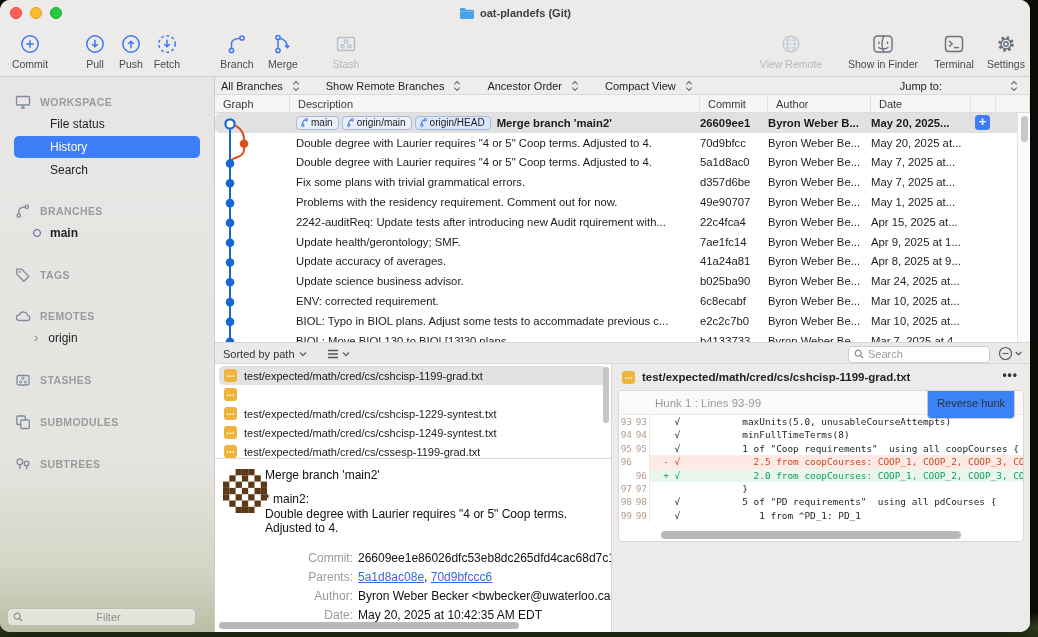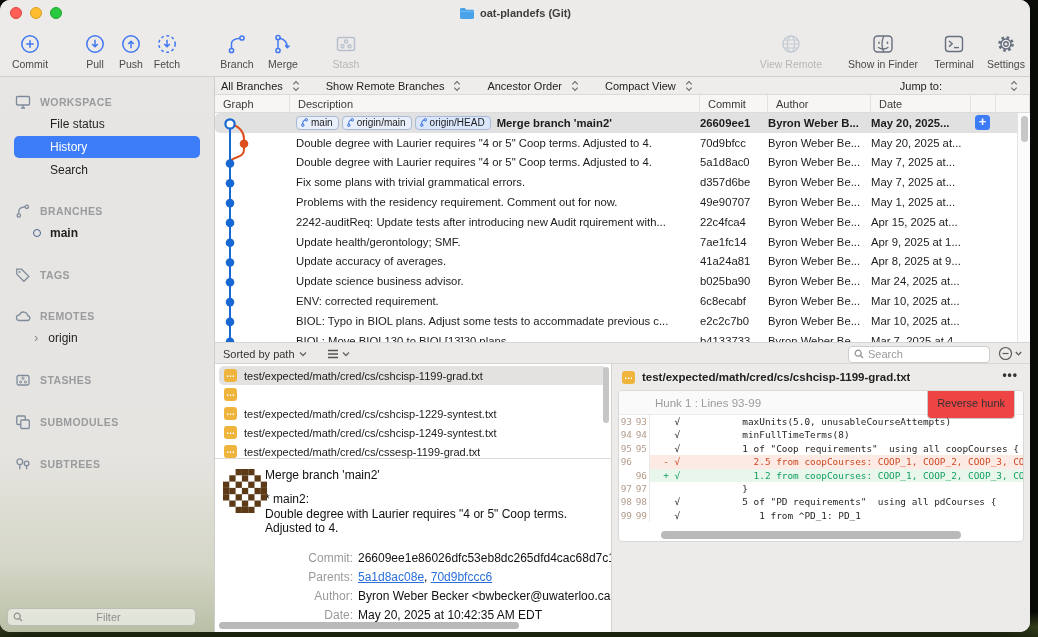--- a/index.html
+++ b/index.html
@@ -93,21 +93,21 @@
   .dvalue a { color:#2a6fdb; text-decoration:underline; }
   .hscroll { position:absolute; bottom:3px; left:4px; width:300px; height:7px; background:#b9b9b9; border-radius:4px; }
   
   .bright { position:absolute; left:612px; top:364px; right:0; bottom:0; background:#ecebea; overflow:hidden; }
   .dhead { position:absolute; left:0; right:0; top:0; height:26px; display:flex; align-items:center; padding-left:10px; gap:7px; }
   .dfile { font-size:11.5px; font-weight:bold; color:#222; white-space:nowrap; overflow:hidden; }
   .dmenu { position:absolute; right:12px; top:4px; font-size:12px; font-weight:bold; letter-spacing:1px; color:#333; }
   .hunkbox { position:absolute; left:6px; right:6px; top:26px; height:152px; background:#fff; border:1px solid #d9d8d6; border-radius:4px; overflow:hidden; }
   .hunkhead { height:24px; background:#fafafa; border-bottom:1px solid #ececec; display:flex; align-items:center; padding:0 8px 0 36px; }
   .hunklabel { font-size:11.5px; color:#9b9b9b; flex:1; }
-  .revbtn { font-size:11px; color:#333; background:#ef4444; border:1px solid #cbcbcb; border-radius:4px; padding:9px 9px; }
+  .revbtn { font-size:11px; color:#333; background:#3b82f6; border:1px solid #cbcbcb; border-radius:4px; padding:9px 9px; }
   .dline { display:flex; height:13.4px; font-family:"DejaVu Sans Mono",monospace; font-size:9.4px; line-height:13.4px; }
   .g1,.g2 { width:15px; text-align:right; padding-right:2px; color:#b49c8d; background:#fff; flex:none; }
   .dcode { flex:1; white-space:pre; overflow:hidden; border-left:1px solid #e9e9e9; padding-left:2px; color:#1f1f1f; }
   .dline.del .dcode { background:#fdeae4; color:#cc4a21; }
   .dline.add .dcode { background:#e8f6ec; color:#12a05f; }
   .hunkscroll { position:absolute; bottom:2px; left:42px; width:300px; height:8px; background:#b9b9b9; border-radius:4px; }
   svg { display:block; }
 </style>
 </head>
 <body>
@@ -729,21 +729,21 @@
             <span class="dcode">    √           1 of "Coop requirements"  using all coopCourses {</span>
           </div>
           <div class="dline del">
             <span class="g1">96</span>
             <span class="g2"></span>
             <span class="dcode">  - √             2.5 from coopCourses: COOP_1, COOP_2, COOP_3, CO</span>
           </div>
           <div class="dline add">
             <span class="g1"></span>
             <span class="g2">96</span>
-            <span class="dcode">  + √             1.2 from coopCourses: COOP_1, COOP_2, COOP_3, CO</span>
+            <span class="dcode">  + √             2.0 from coopCourses: COOP_1, COOP_2, COOP_3, CO</span>
           </div>
           <div class="dline ctx">
             <span class="g1">97</span>
             <span class="g2">97</span>
             <span class="dcode">                }</span>
           </div>
           <div class="dline ctx">
             <span class="g1">98</span>
             <span class="g2">98</span>
             <span class="dcode">    √           5 of "PD requirements"  using all pdCourses {</span>

